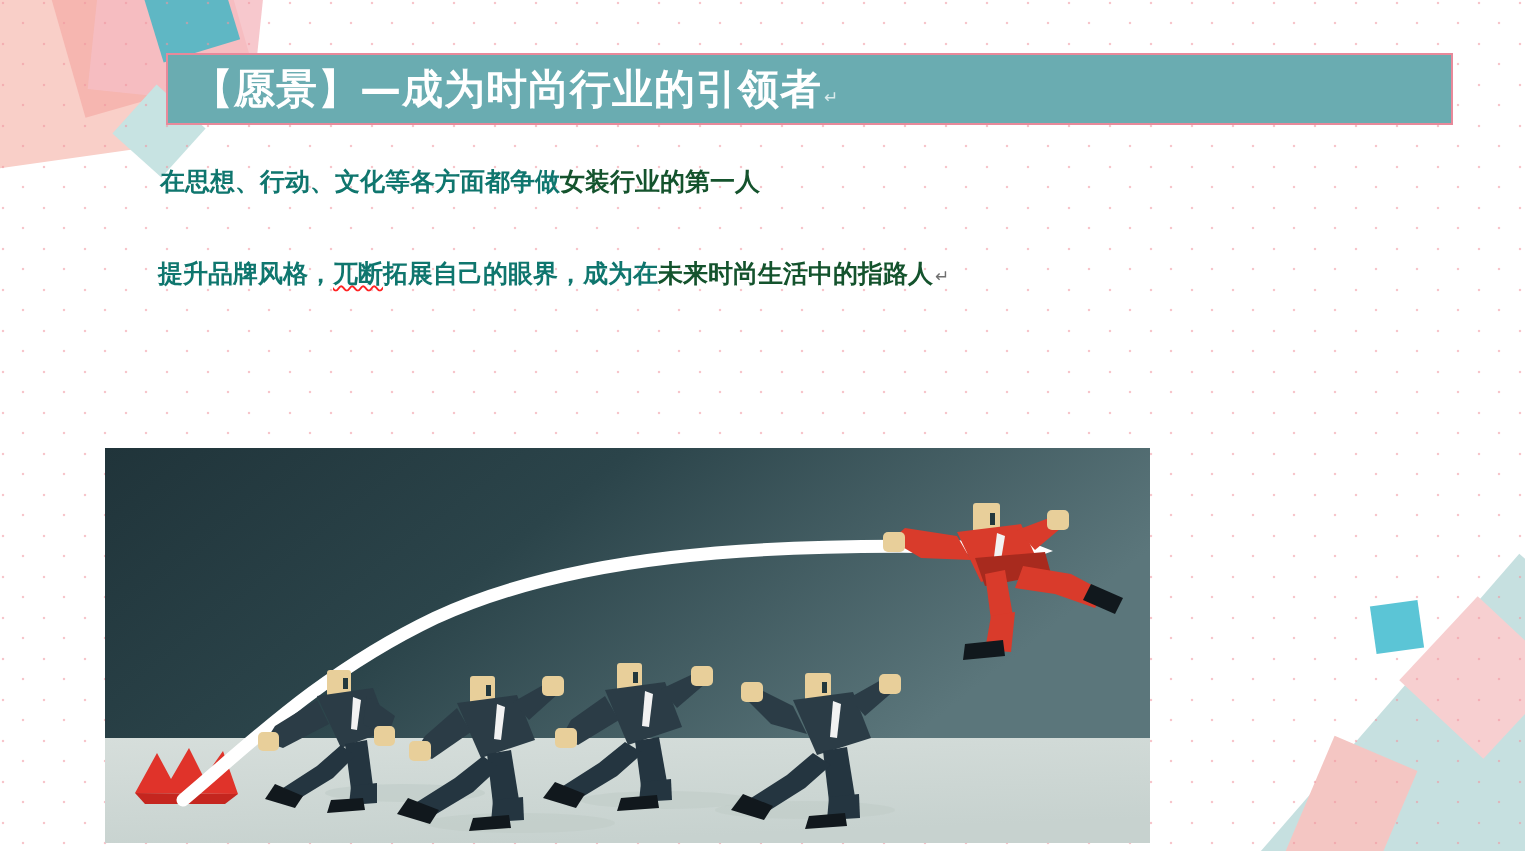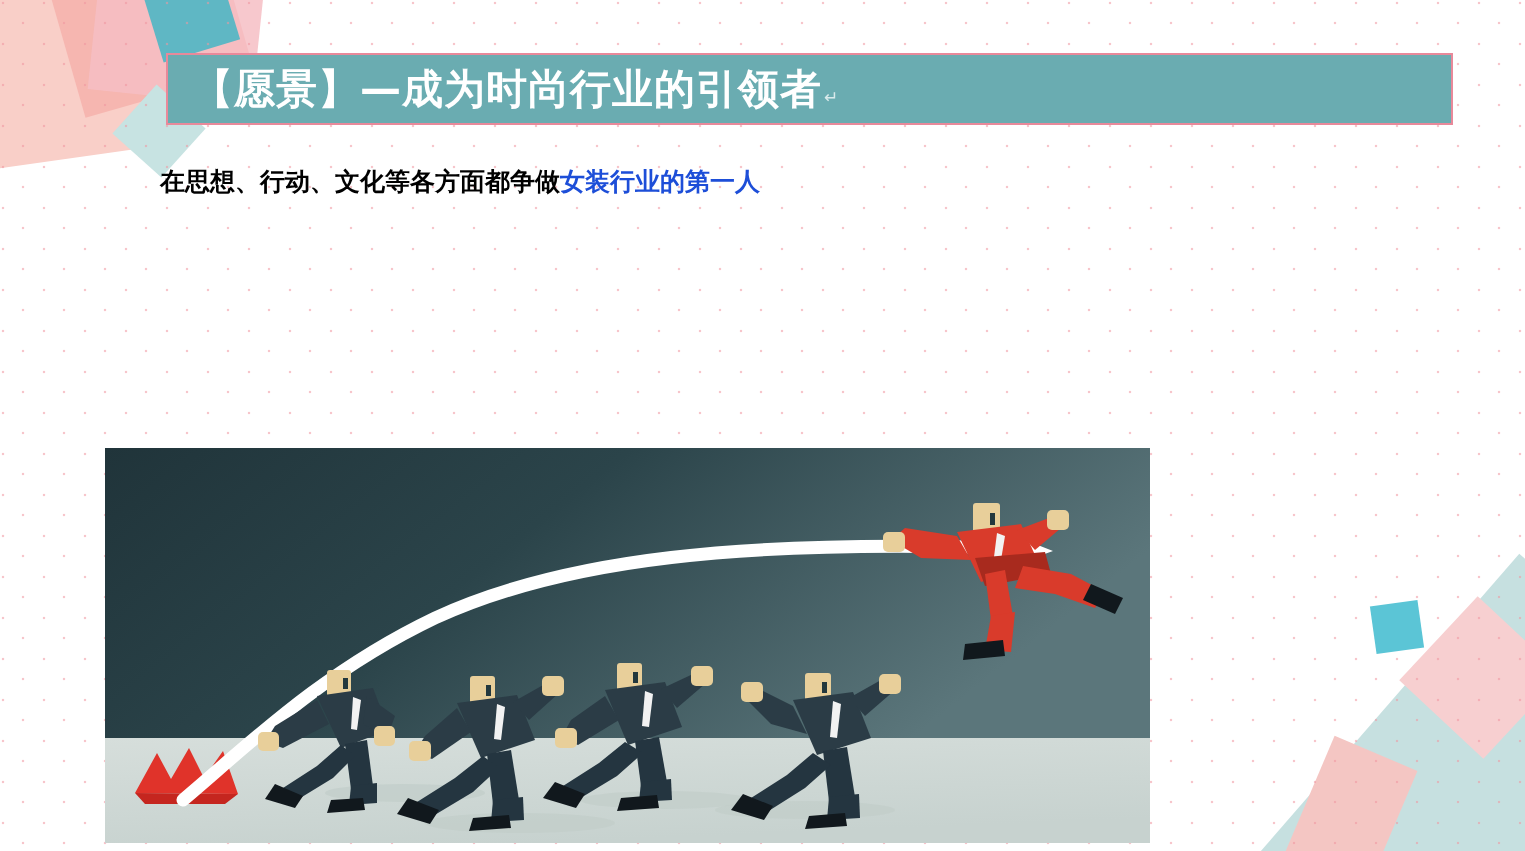--- a/index.html
+++ b/index.html
@@ -149,22 +149,22 @@
     font-size: 25px;
     font-weight: bold;
     line-height: 1.1;
     white-space: nowrap;
     color: #111111;
     font-family: "DejaVu Sans", "Liberation Sans", sans-serif;
   }
   #line-1 { margin-bottom: 64px; }
   #line-2 { margin-bottom: 64px; margin-left: 2px; }
   #line-3 { margin-left: -2px; }
-  .seg-black { color: #000000; }
-  .seg-red   { color: #1d4ed8; }
+  .seg-black { color: #0f766e; }
+  .seg-red   { color: #14532d; }
   .misspell {
     text-decoration: underline wavy #ff2222;
     text-decoration-thickness: 1.6px;
     text-underline-offset: 3px;
   }
 
   
   #illustration {
     position: absolute;
     left: 105px;
@@ -197,20 +197,21 @@
 
   <div id="title-bar">
     <div id="title-text"><span>【愿景】—成为时尚行业的引领者</span><span class="pilcrow" id="title-pilcrow">↵</span></div>
   </div>
 
   <div id="body-text">
 
     <div class="text-line" id="line-1"><span class="seg-black">在思想、行动、文化等各方面都争做</span><span class="seg-red">女装行业的第一人</span></div>
 
 
+    <div class="text-line" id="line-3"><span class="seg-black">提升品牌风格，</span><span class="seg-black misspell">兀断</span><span class="seg-black">拓展自己的眼界，成为在</span><span class="seg-red">未来时尚生活中的指路人</span><span class="pilcrow">↵</span></div>
 
   </div>
 
   <div id="illustration">
     <svg width="1045" height="395" viewBox="0 0 1045 395" xmlns="http://www.w3.org/2000/svg">
       <defs>
         <linearGradient id="wallGrad" x1="0" y1="0" x2="1" y2="0.35">
           <stop offset="0%" stop-color="#20343a"></stop>
           <stop offset="45%" stop-color="#2b444a"></stop>
           <stop offset="100%" stop-color="#5b767b"></stop>

